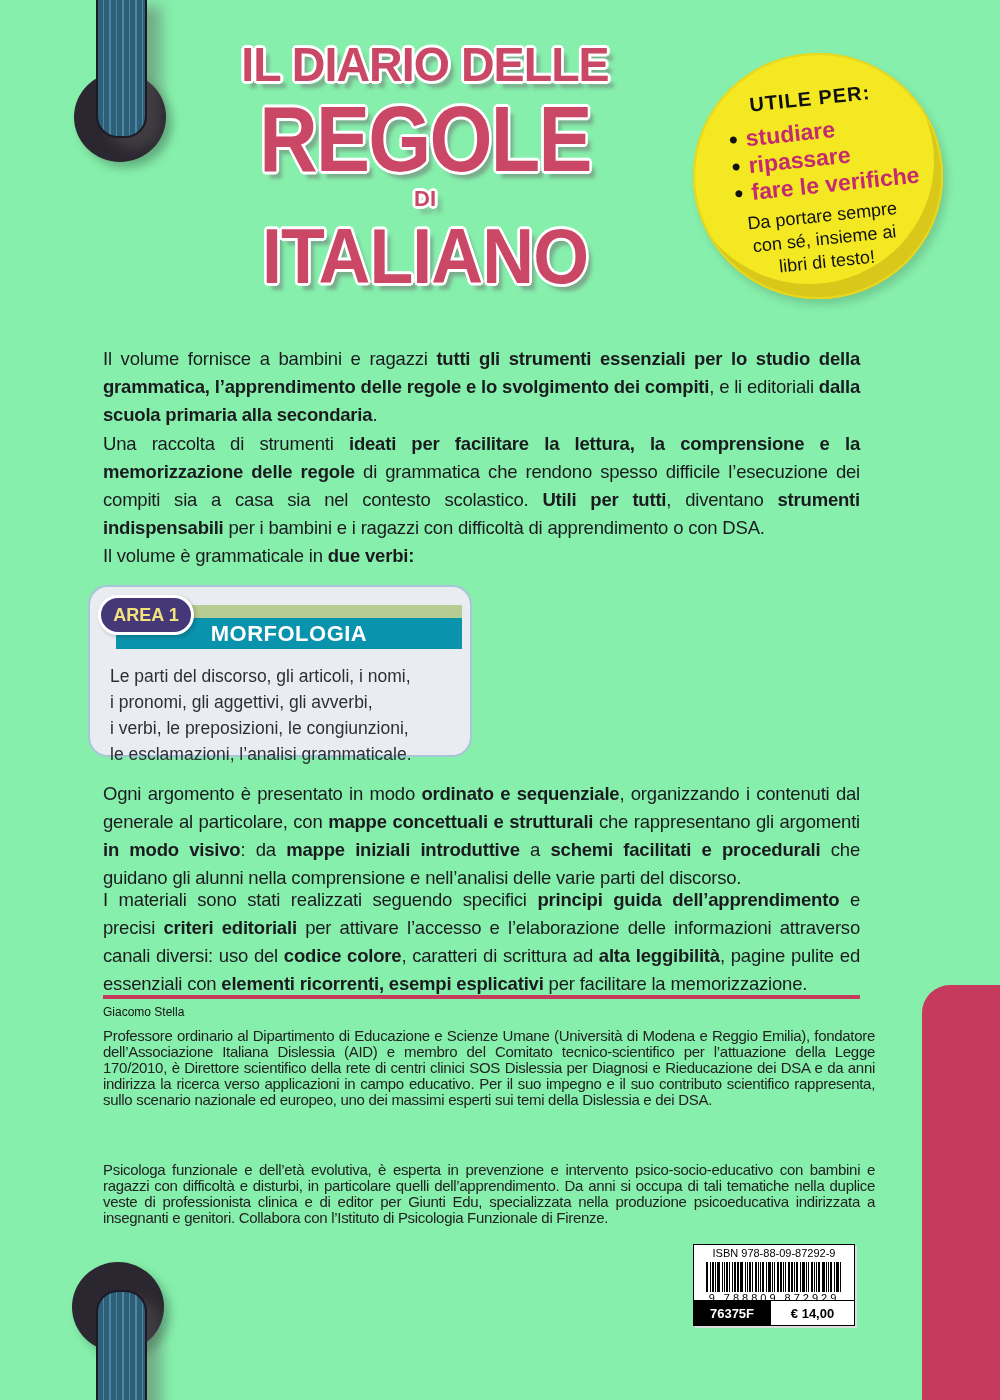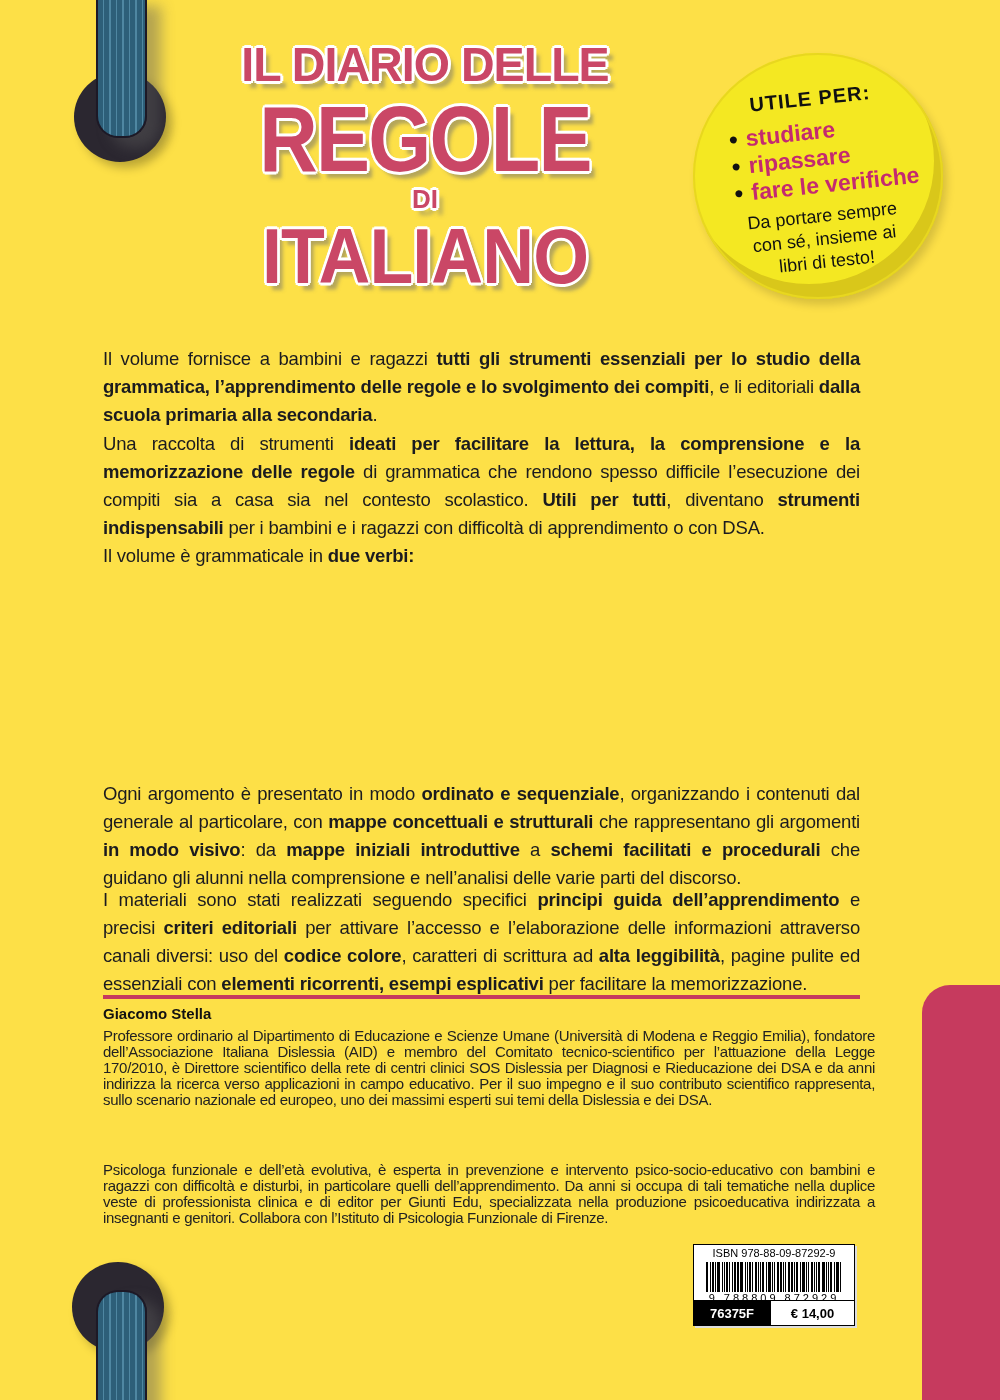--- a/index.html
+++ b/index.html
@@ -1,16 +1,16 @@
 <!DOCTYPE html>
 <html><head>
 <meta charset="utf-8">
 <style>
   html,body{margin:0;padding:0;background:#fff;}
-  #page{position:relative;width:1000px;height:1400px;background:#fde047;overflow:hidden;
+  #page{position:relative;width:1000px;height:1400px;background:#86efac;overflow:hidden;
         font-family:"Liberation Sans", sans-serif;color:#1b1b1f;}
 
   
   .spine-circle{position:absolute;background:#2b2730;border-radius:50%;
                 box-shadow:6px 6px 10px rgba(0,0,0,.25);}
   .spine-circle.top{left:74px;top:72px;width:92px;height:90px;}
   .spine-circle.bottom{left:72px;top:1262px;width:92px;height:90px;}
   .spine-bar{position:absolute;left:96px;width:47px;
              background:repeating-linear-gradient(to right,#2d5f79 0px,#2d5f79 5px,#4f87a2 5px,#4f87a2 6.5px);
              border:2px solid #1d1926;box-shadow:14px 10px 14px rgba(90,90,90,.45);}
@@ -24,21 +24,21 @@
   
   .title-block{position:absolute;left:215px;top:36px;width:420px;text-align:center;
                font-weight:bold;color:#ca4766;}
   .title-block .outl{
      text-shadow:
        -2px -2px 0 #fff, 2px -2px 0 #fff, -2px 2px 0 #fff, 2px 2px 0 #fff,
        0 -3px 0 #fff, 0 3px 0 #fff, -3px 0 0 #fff, 3px 0 0 #fff,
        6px 7px 4px rgba(110,110,110,.5);}
   .title-l1{font-size:48px;line-height:58px;letter-spacing:-1px;transform:scaleX(.97);}
   .title-l2{font-size:92px;line-height:90px;letter-spacing:-2px;transform:scaleX(.88);}
-  .title-l3{font-size:26px;line-height:30px;}
+  .title-l3{font-size:22px;line-height:30px;}
   .title-l4{font-size:78px;line-height:84px;letter-spacing:-1px;transform:scaleX(.92);}
 
   
   .badge-circle{position:absolute;left:693px;top:53px;width:250px;height:246px;border-radius:50%;
                 background:#f4e822;
                 box-shadow:inset 0 0 0 2px #e8d71f, inset -9px -15px 0 #d9c71a, 4px 6px 9px rgba(0,0,0,.15);}
   .badge-inner{position:absolute;left:0;top:0;width:100%;height:100%;transform:rotate(-6deg);}
   .badge-heading{margin-top:34px;text-align:center;font-size:20px;font-weight:bold;
                  letter-spacing:1px;color:#111;}
   .badge-bullets{margin-top:8px;padding-left:40px;}
@@ -71,21 +71,21 @@
               border:3px solid #fff;box-sizing:border-box;display:flex;align-items:center;
               justify-content:center;font-weight:bold;font-size:18px;color:#f3e27c;
               box-shadow:2px 2px 4px rgba(0,0,0,.2);}
   .a1 .area-badge{background:#453878;}
   .a2 .area-badge{background:#a83b96;}
   .area-body{position:absolute;left:20px;top:76px;right:8px;font-size:17.5px;line-height:26px;
              color:#2e2e36;white-space:pre-line;}
 
   
   .rule{position:absolute;left:103px;top:995px;width:757px;height:3.5px;background:#c63a5e;}
-  .bio-name{position:absolute;left:103px;width:772px;font-size:15px;font-weight:bold;color:#111;}
+  .bio-name{position:absolute;left:103px;width:772px;font-size:12px;font-weight:normal;color:#111;}
   .bio-text{position:absolute;left:103px;width:772px;font-size:15px;line-height:16px;
             letter-spacing:-.3px;text-align:justify;color:#222;}
 
   
   .barcode-box{position:absolute;left:693px;top:1244px;width:162px;height:82px;background:#fff;
                border:1px solid #000;box-sizing:border-box;box-shadow:2px 2px 0 #ddd;}
   .barcode-isbn{position:absolute;top:2px;left:0;right:0;text-align:center;font-size:11px;color:#000;}
   .barcode-bars{position:absolute;top:17px;left:12px;right:12px;height:30px;overflow:hidden;
                 display:flex;justify-content:center;align-items:stretch;}
   .barcode-bars i{display:inline-block;height:100%;background:#000;}
@@ -136,20 +136,31 @@
       <div class="badge-note">Da portare sempre
 con sé, insieme ai
 libri di testo!</div>
     </div>
   </div>
 
   <div class="para" style="top:345px;"><span>Il volume fornisce a bambini e ragazzi </span><span class="b">tutti gli strumenti essenziali per lo studio della grammatica, l’apprendimento delle regole e lo svolgimento dei compiti</span><span>, e li editoriali </span><span class="b">dalla scuola primaria alla secondaria</span><span>.</span></div>
   <div class="para" style="top:430px;"><span>Una raccolta di strumenti </span><span class="b">ideati per facilitare la lettura, la comprensione e la memorizzazione delle regole</span><span> di grammatica che rendono spesso difficile l’esecuzione dei compiti sia a casa sia nel contesto scolastico. </span><span class="b">Utili per tutti</span><span>, diventano </span><span class="b">strumenti indispensabili</span><span> per i bambini e i ragazzi con difficoltà di apprendimento o con DSA.</span></div>
   <div class="para single" style="top:542px;"><span>Il volume è grammaticale in </span><span class="b">due verbi:</span></div>
 
+  <div class="area-box a1">
+    <div class="area-strip"></div>
+    <div class="area-bar">
+      <span class="area-bar-title">MORFOLOGIA</span>
+    </div>
+    <div class="area-badge">AREA 1</div>
+    <div class="area-body">Le parti del discorso, gli articoli, i nomi,
+i pronomi, gli aggettivi, gli avverbi,
+i verbi, le preposizioni, le congiunzioni,
+le esclamazioni, l’analisi grammaticale.</div>
+  </div>
 
 
   <div class="para" style="top:780px;"><span>Ogni argomento è presentato in modo </span><span class="b">ordinato e sequenziale</span><span>, organizzando i contenuti dal generale al particolare, con </span><span class="b">mappe concettuali e strutturali</span><span> che rappresentano gli argomenti </span><span class="b">in modo visivo</span><span>: da </span><span class="b">mappe iniziali introduttive</span><span> a </span><span class="b">schemi facilitati e procedurali</span><span> che guidano gli alunni nella comprensione e nell’analisi delle varie parti del discorso.</span></div>
   <div class="para" style="top:886px;"><span>I materiali sono stati realizzati seguendo specifici </span><span class="b">principi guida dell’apprendimento</span><span> e precisi </span><span class="b">criteri editoriali</span><span> per attivare l’accesso e l’elaborazione delle informazioni attraverso canali diversi: uso del </span><span class="b">codice colore</span><span>, caratteri di scrittura ad </span><span class="b">alta leggibilità</span><span>, pagine pulite ed essenziali con </span><span class="b">elementi ricorrenti, esempi esplicativi</span><span> per facilitare la memorizzazione.</span></div>
 
   <div class="rule"></div>
   <div class="bio-name" style="top:1005px;">Giacomo Stella</div>
   <div class="bio-text" style="top:1028px;">Professore ordinario al Dipartimento di Educazione e Scienze Umane (Università di Modena e Reggio Emilia), fondatore dell’Associazione Italiana Dislessia (AID) e membro del Comitato tecnico-scientifico per l’attuazione della Legge 170/2010, è Direttore scientifico della rete di centri clinici SOS Dislessia per Diagnosi e Rieducazione dei DSA e da anni indirizza la ricerca verso applicazioni in campo educativo. Per il suo impegno e il suo contributo scientifico rappresenta, sullo scenario nazionale ed europeo, uno dei massimi esperti sui temi della Dislessia e dei DSA.</div>
   <div class="bio-text" style="top:1162px;">Psicologa funzionale e dell’età evolutiva, è esperta in prevenzione e intervento psico-socio-educativo con bambini e ragazzi con difficoltà e disturbi, in particolare quelli dell’apprendimento. Da anni si occupa di tali tematiche nella duplice veste di professionista clinica e di editor per Giunti Edu, specializzata nella produzione psicoeducativa indirizzata a insegnanti e genitori. Collabora con l’Istituto di Psicologia Funzionale di Firenze.</div>
 

